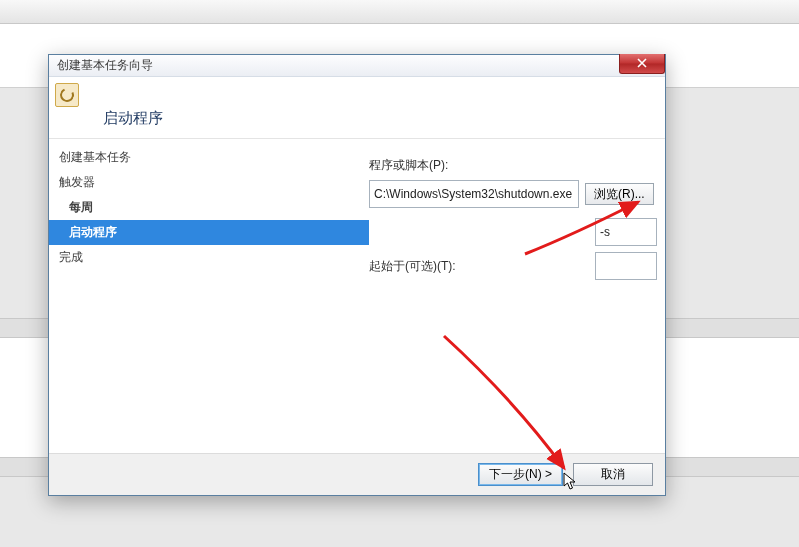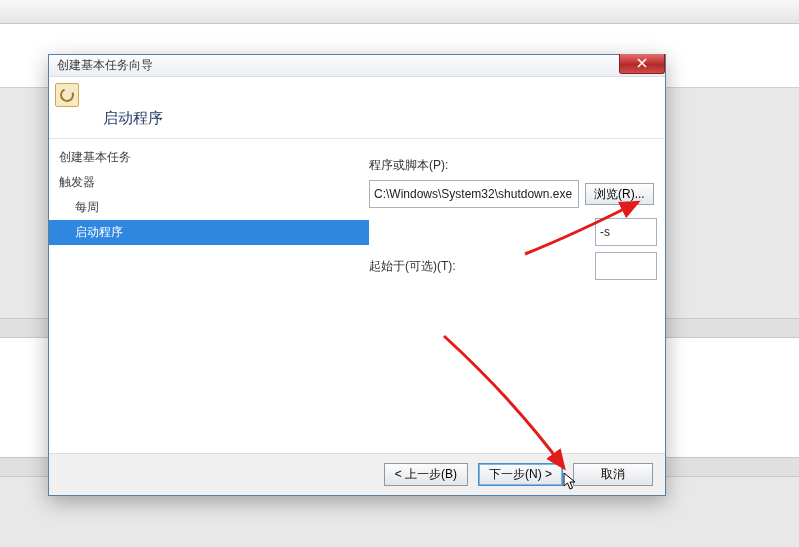--- a/index.html
+++ b/index.html
@@ -135,21 +135,22 @@
       width: 320px;
       bottom: 28px;
       padding-top: 6px;
     }
     .sidebar-item {
       padding: 4px 10px;
       color: #404040;
       cursor: default;
     }
     .sidebar-item.sub {
-      padding-left: 26px;
+      padding-left: 20px;
+      font-weight: bold;
     }
     .sidebar-item.selected {
       background: #2f87df;
       color: #fff;
     }
     .main-area {
       position: absolute;
       top: 62px;
       left: 320px;
       right: 8px;
@@ -253,41 +254,41 @@
     <div class="header-area">
       <div class="header-icon"></div>
       <div class="header-title">启动程序</div>
     </div>
 
     <div class="sidebar">
       <div class="sidebar-item"><span>创建基本任务</span></div>
       <div class="sidebar-item"><span>触发器</span></div>
       <div class="sidebar-item sub"><span>每周</span></div>
       <div class="sidebar-item sub selected"><span>启动程序</span></div>
+      <div class="sidebar-item"><span>完成</span></div>
     </div>
 
     <div class="main-area">
       <div class="form-row">
         <span class="form-label narrow">程序或脚本(P):</span>
       </div>
       <div class="form-row" style="margin-bottom:10px;">
         <input class="text-input script-input" type="text" value="C:\Windows\System32\shutdown.exe" style="">
         <button class="browse-btn"><span>浏览(R)...</span></button>
       </div>
       <div class="form-row">
         <input class="text-input args-input" type="text" value="-s" style="">
       </div>
       <div class="form-row">
         <span class="form-label" style="flex:1">起始于(可选)(T):</span>
         <input class="text-input args-input" type="text" value="" style="">
       </div>
     </div>
 
     <div class="footer">
-      <button class="footer-btn"><span>&lt; 上一步(B)</span></button>
       <button class="footer-btn primary"><span>下一步(N) &gt;</span></button>
       <button class="footer-btn"><span>取消</span></button>
     </div>
 
   </div>
 </div>
 
 <svg class="arrow" style="left:520px; top:194px; width:140px; height:70px;">
   <defs>
     <marker id="ah1" markerWidth="8" markerHeight="8" refX="6" refY="3" orient="auto">

